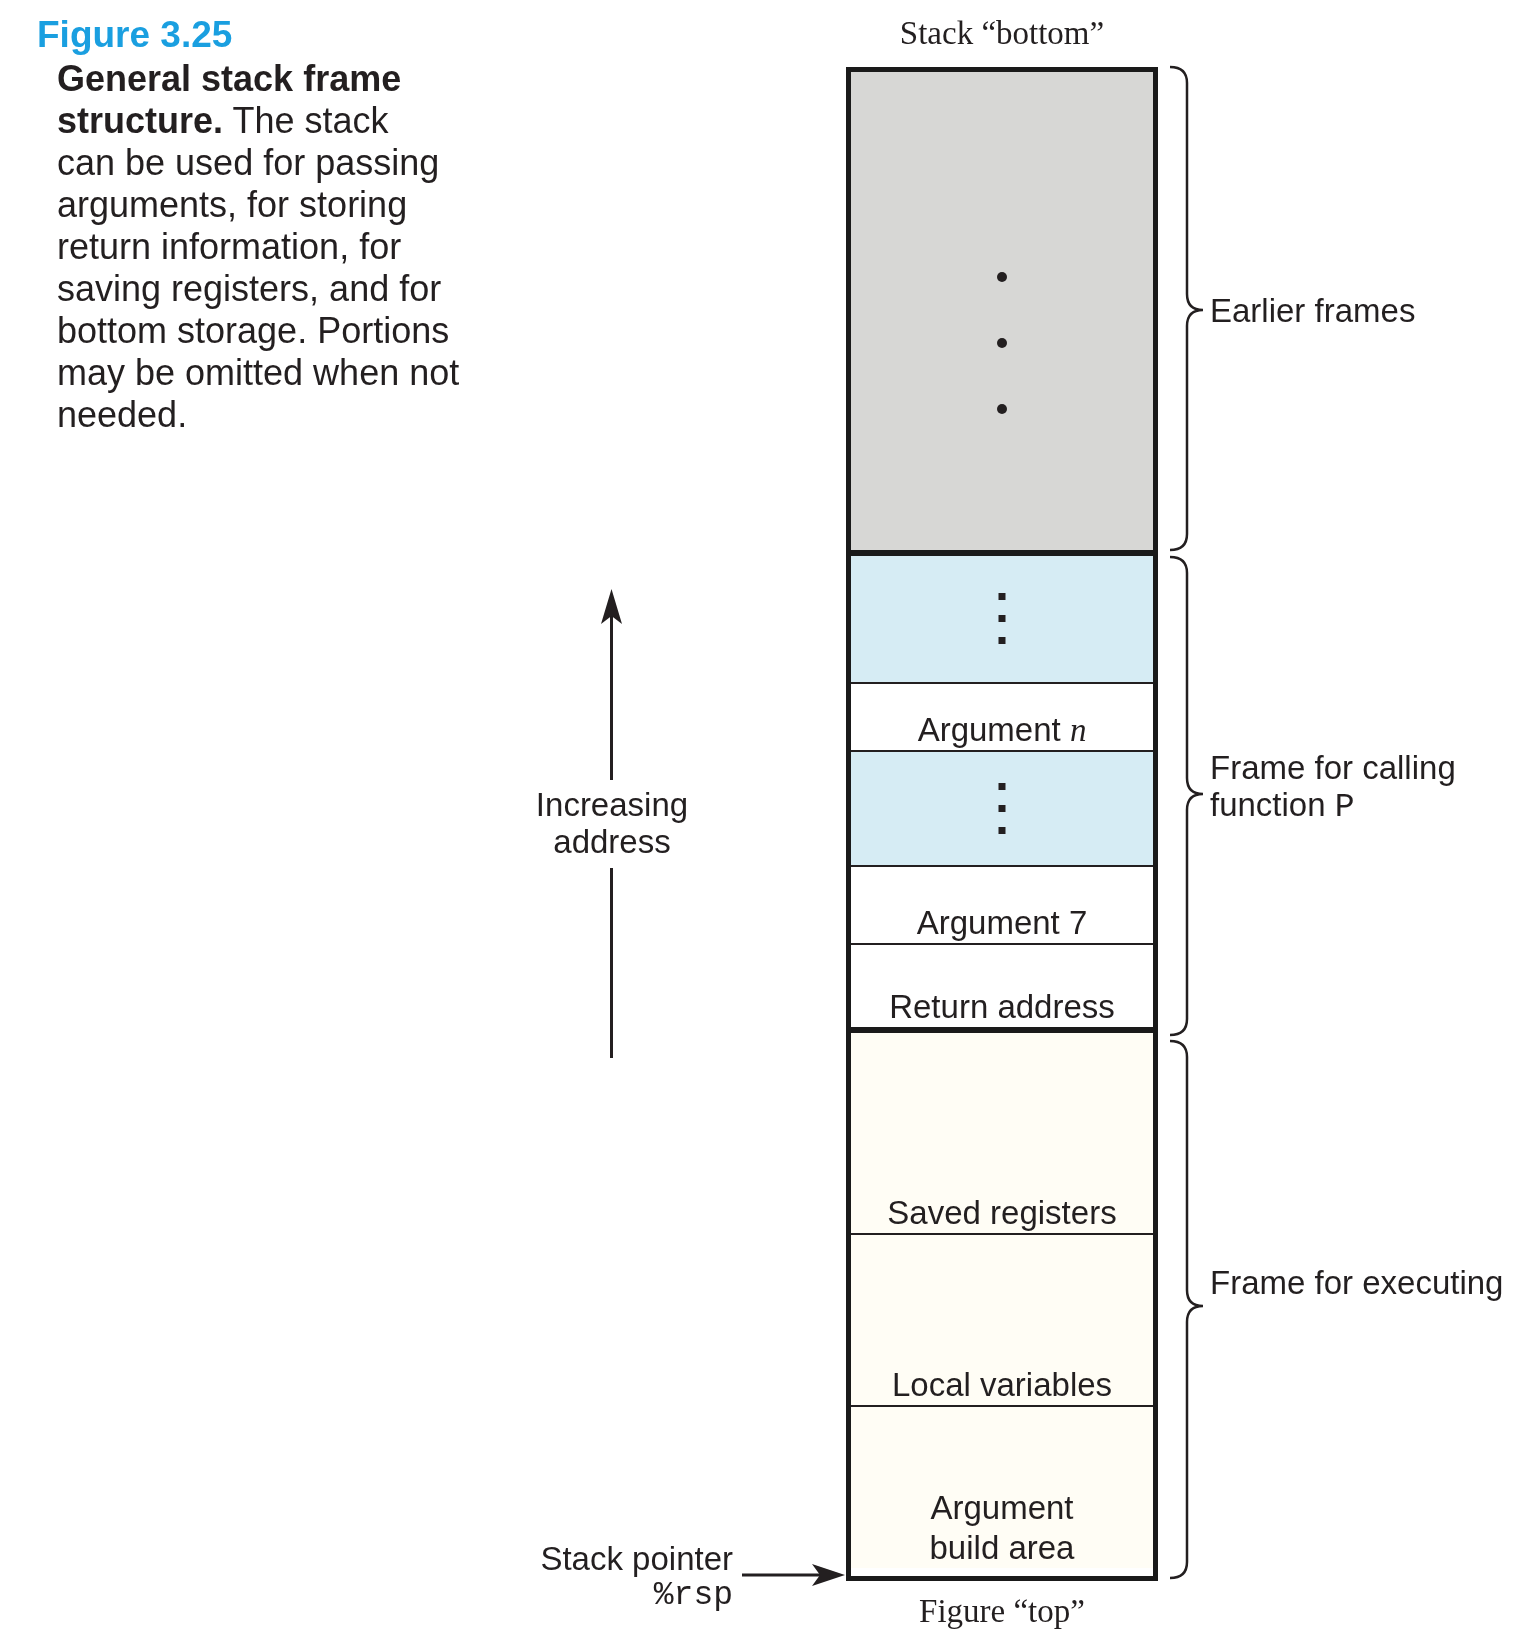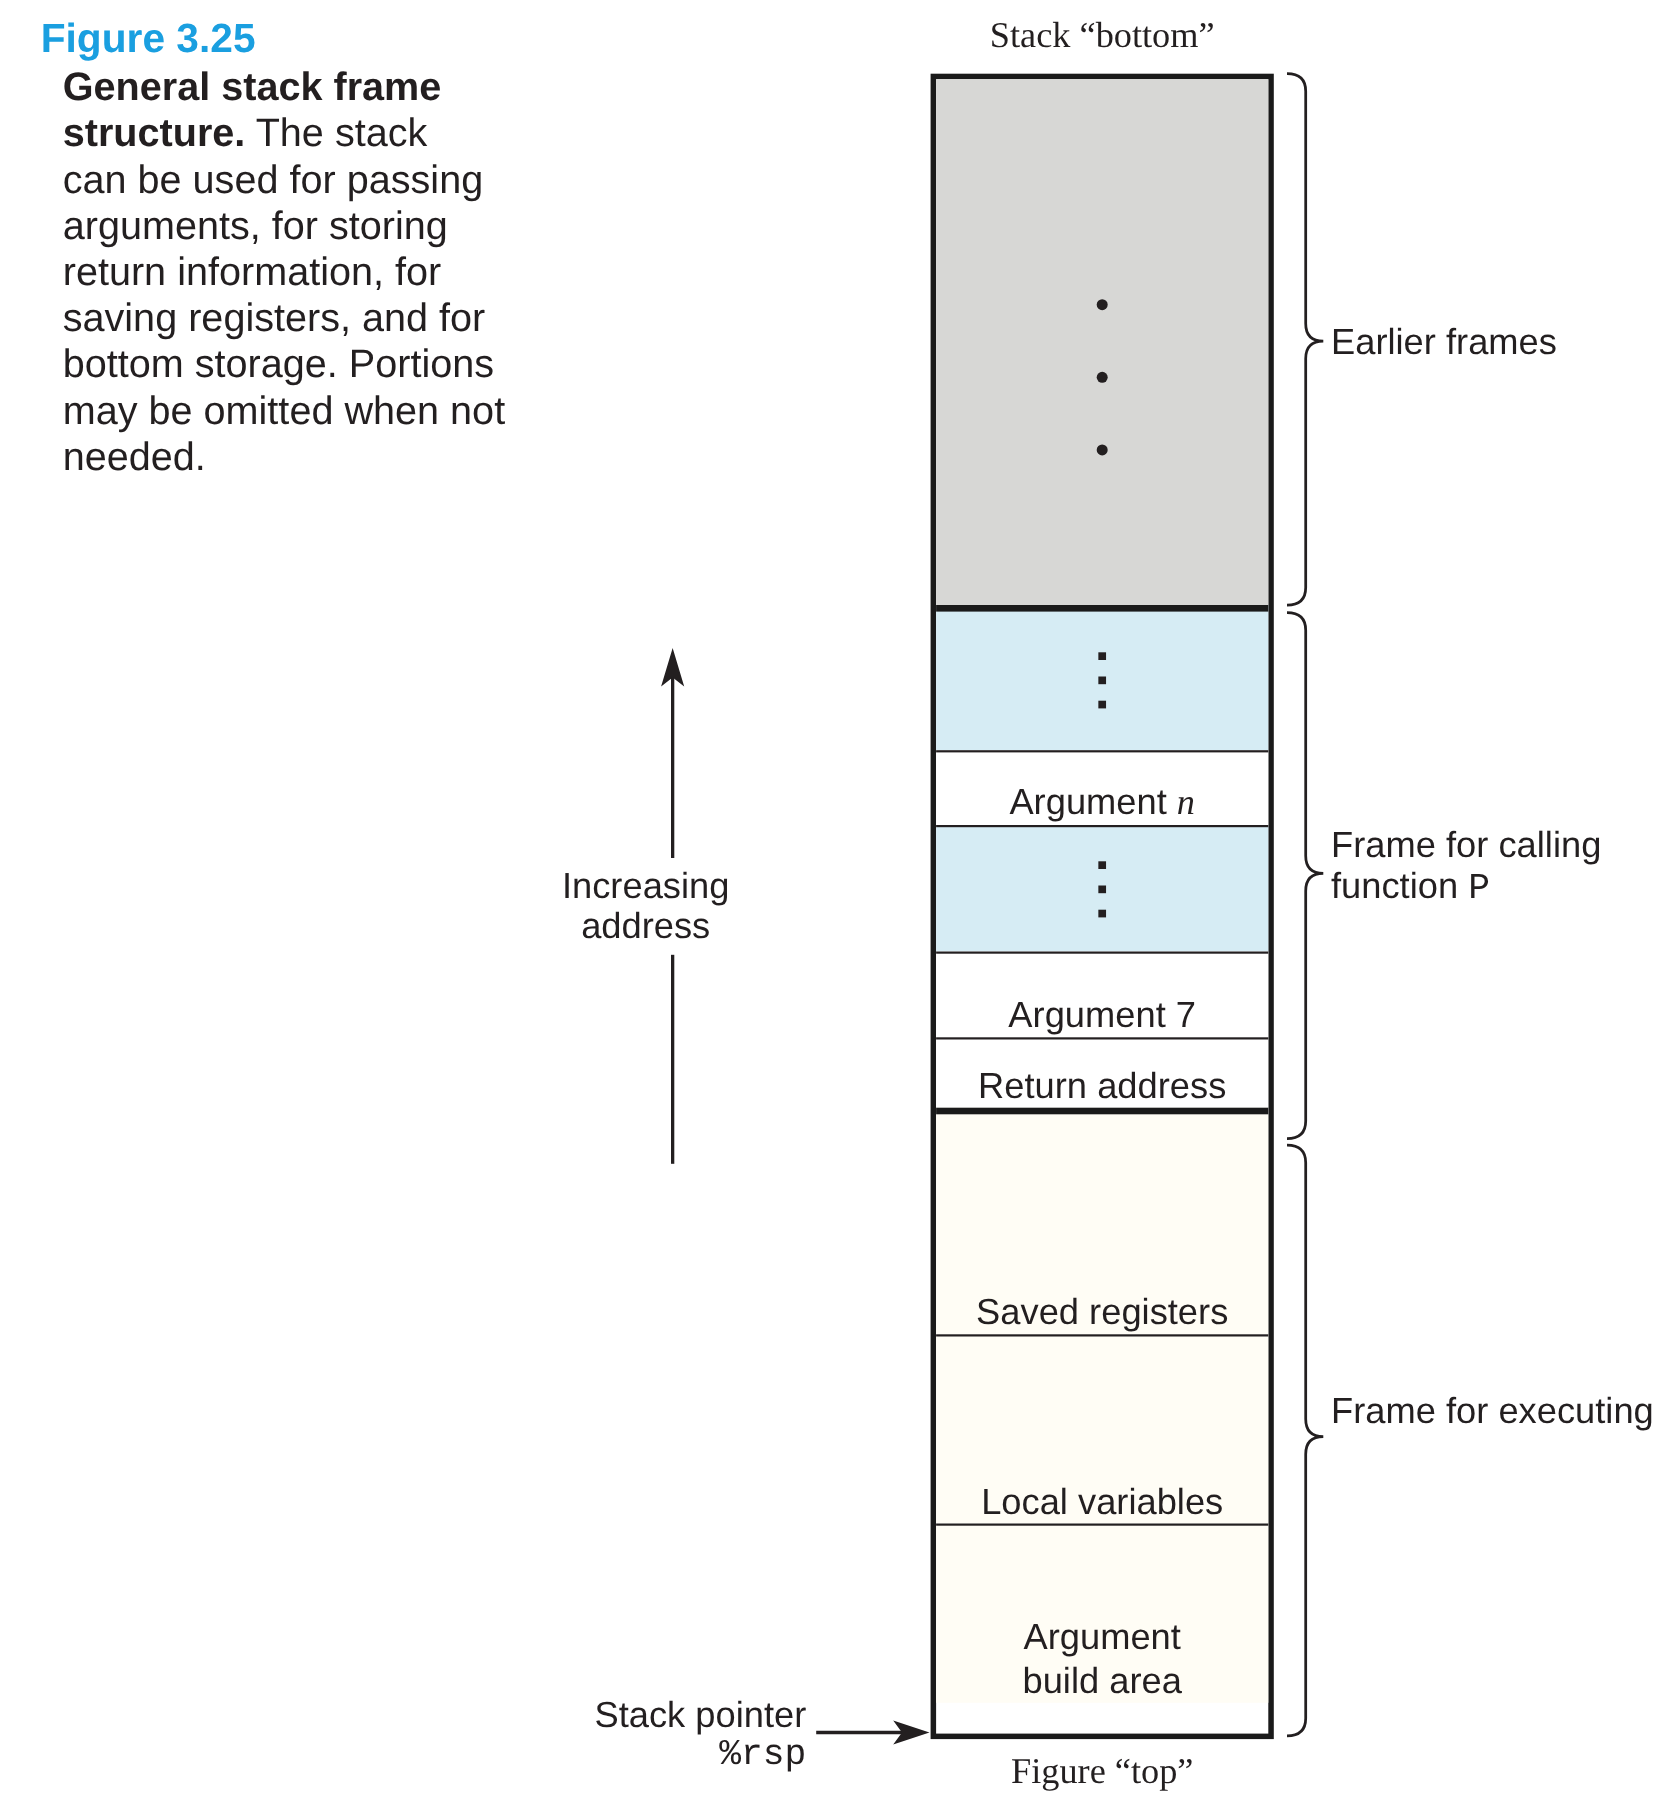--- a/index.html
+++ b/index.html
@@ -19,21 +19,21 @@
   
   .column{position:absolute;left:846px;top:67px;width:312px;height:1514px;
           box-sizing:border-box;border:5px solid var(--border-black);background:#fff;}
   .seg{position:relative;width:100%;box-sizing:border-box;display:flex;flex-direction:column;
        align-items:center;justify-content:flex-end;font-size:33px;line-height:40px;text-align:center;}
   .seg-gray  {height:478px;background:var(--gray-fill);}
   .seg-blue1 {height:132px;border-top:6px solid var(--border-black);background:var(--blue-fill);}
   .seg-argn  {height:68px; border-top:2px solid var(--ink);background:#fff;}
   .seg-blue2 {height:115px;border-top:2px solid var(--ink);background:var(--blue-fill);}
   .seg-arg7  {height:78px; border-top:2px solid var(--ink);background:#fff;}
-  .seg-ret   {height:64px; border-top:2px solid var(--ink);background:#fff;}
+  .seg-ret   {height:84px; border-top:2px solid var(--ink);background:#fff;}
   .seg-saved {height:206px;border-top:6px solid var(--border-black);background:var(--ivory-fill);}
   .seg-local {height:172px;border-top:2px solid var(--ink);background:var(--ivory-fill);}
   .seg-abuild{height:163px;border-top:2px solid var(--ink);background:var(--ivory-fill);}
 
   .dots-round{position:absolute;left:50%;top:200px;transform:translateX(-50%);
               display:flex;flex-direction:column;gap:56px;}
   .dots-round i{display:block;width:10px;height:10px;border-radius:50%;background:var(--ink);}
   .dots-sq{position:absolute;left:50%;transform:translateX(-50%);
            display:flex;flex-direction:column;gap:15px;}
   .seg-blue1 .dots-sq{top:37px;} .seg-blue2 .dots-sq{top:31px;}
@@ -44,21 +44,21 @@
 
   
   .label{position:absolute;font-size:33px;line-height:38px;white-space:nowrap;}
   .col-label{left:846px;width:312px;text-align:center;font-family:Liberation Serif, serif;}
   .lbl-stack-bottom{top:14px;}
   .lbl-stack-top{top:1592px;}
   .brace-label{left:1210px;line-height:37px;white-space:nowrap;}
   .lbl-earlier{top:292px;}
   .lbl-frame-p{top:749px;}
   .lbl-frame-q{top:1264px;}
-  .lbl-incr{left:487px;width:200px;top:786px;text-align:center;line-height:37px;}
+  .lbl-incr{left:512px;width:200px;top:786px;text-align:center;line-height:37px;}
   .lbl-sp{left:433px;width:300px;top:1540px;text-align:right;line-height:37px;}
 
   .overlay{position:absolute;left:0;top:0;pointer-events:none;}
 </style>
 </head>
 <body>
 
 <div class="canvas">
 
   <div class="caption">

